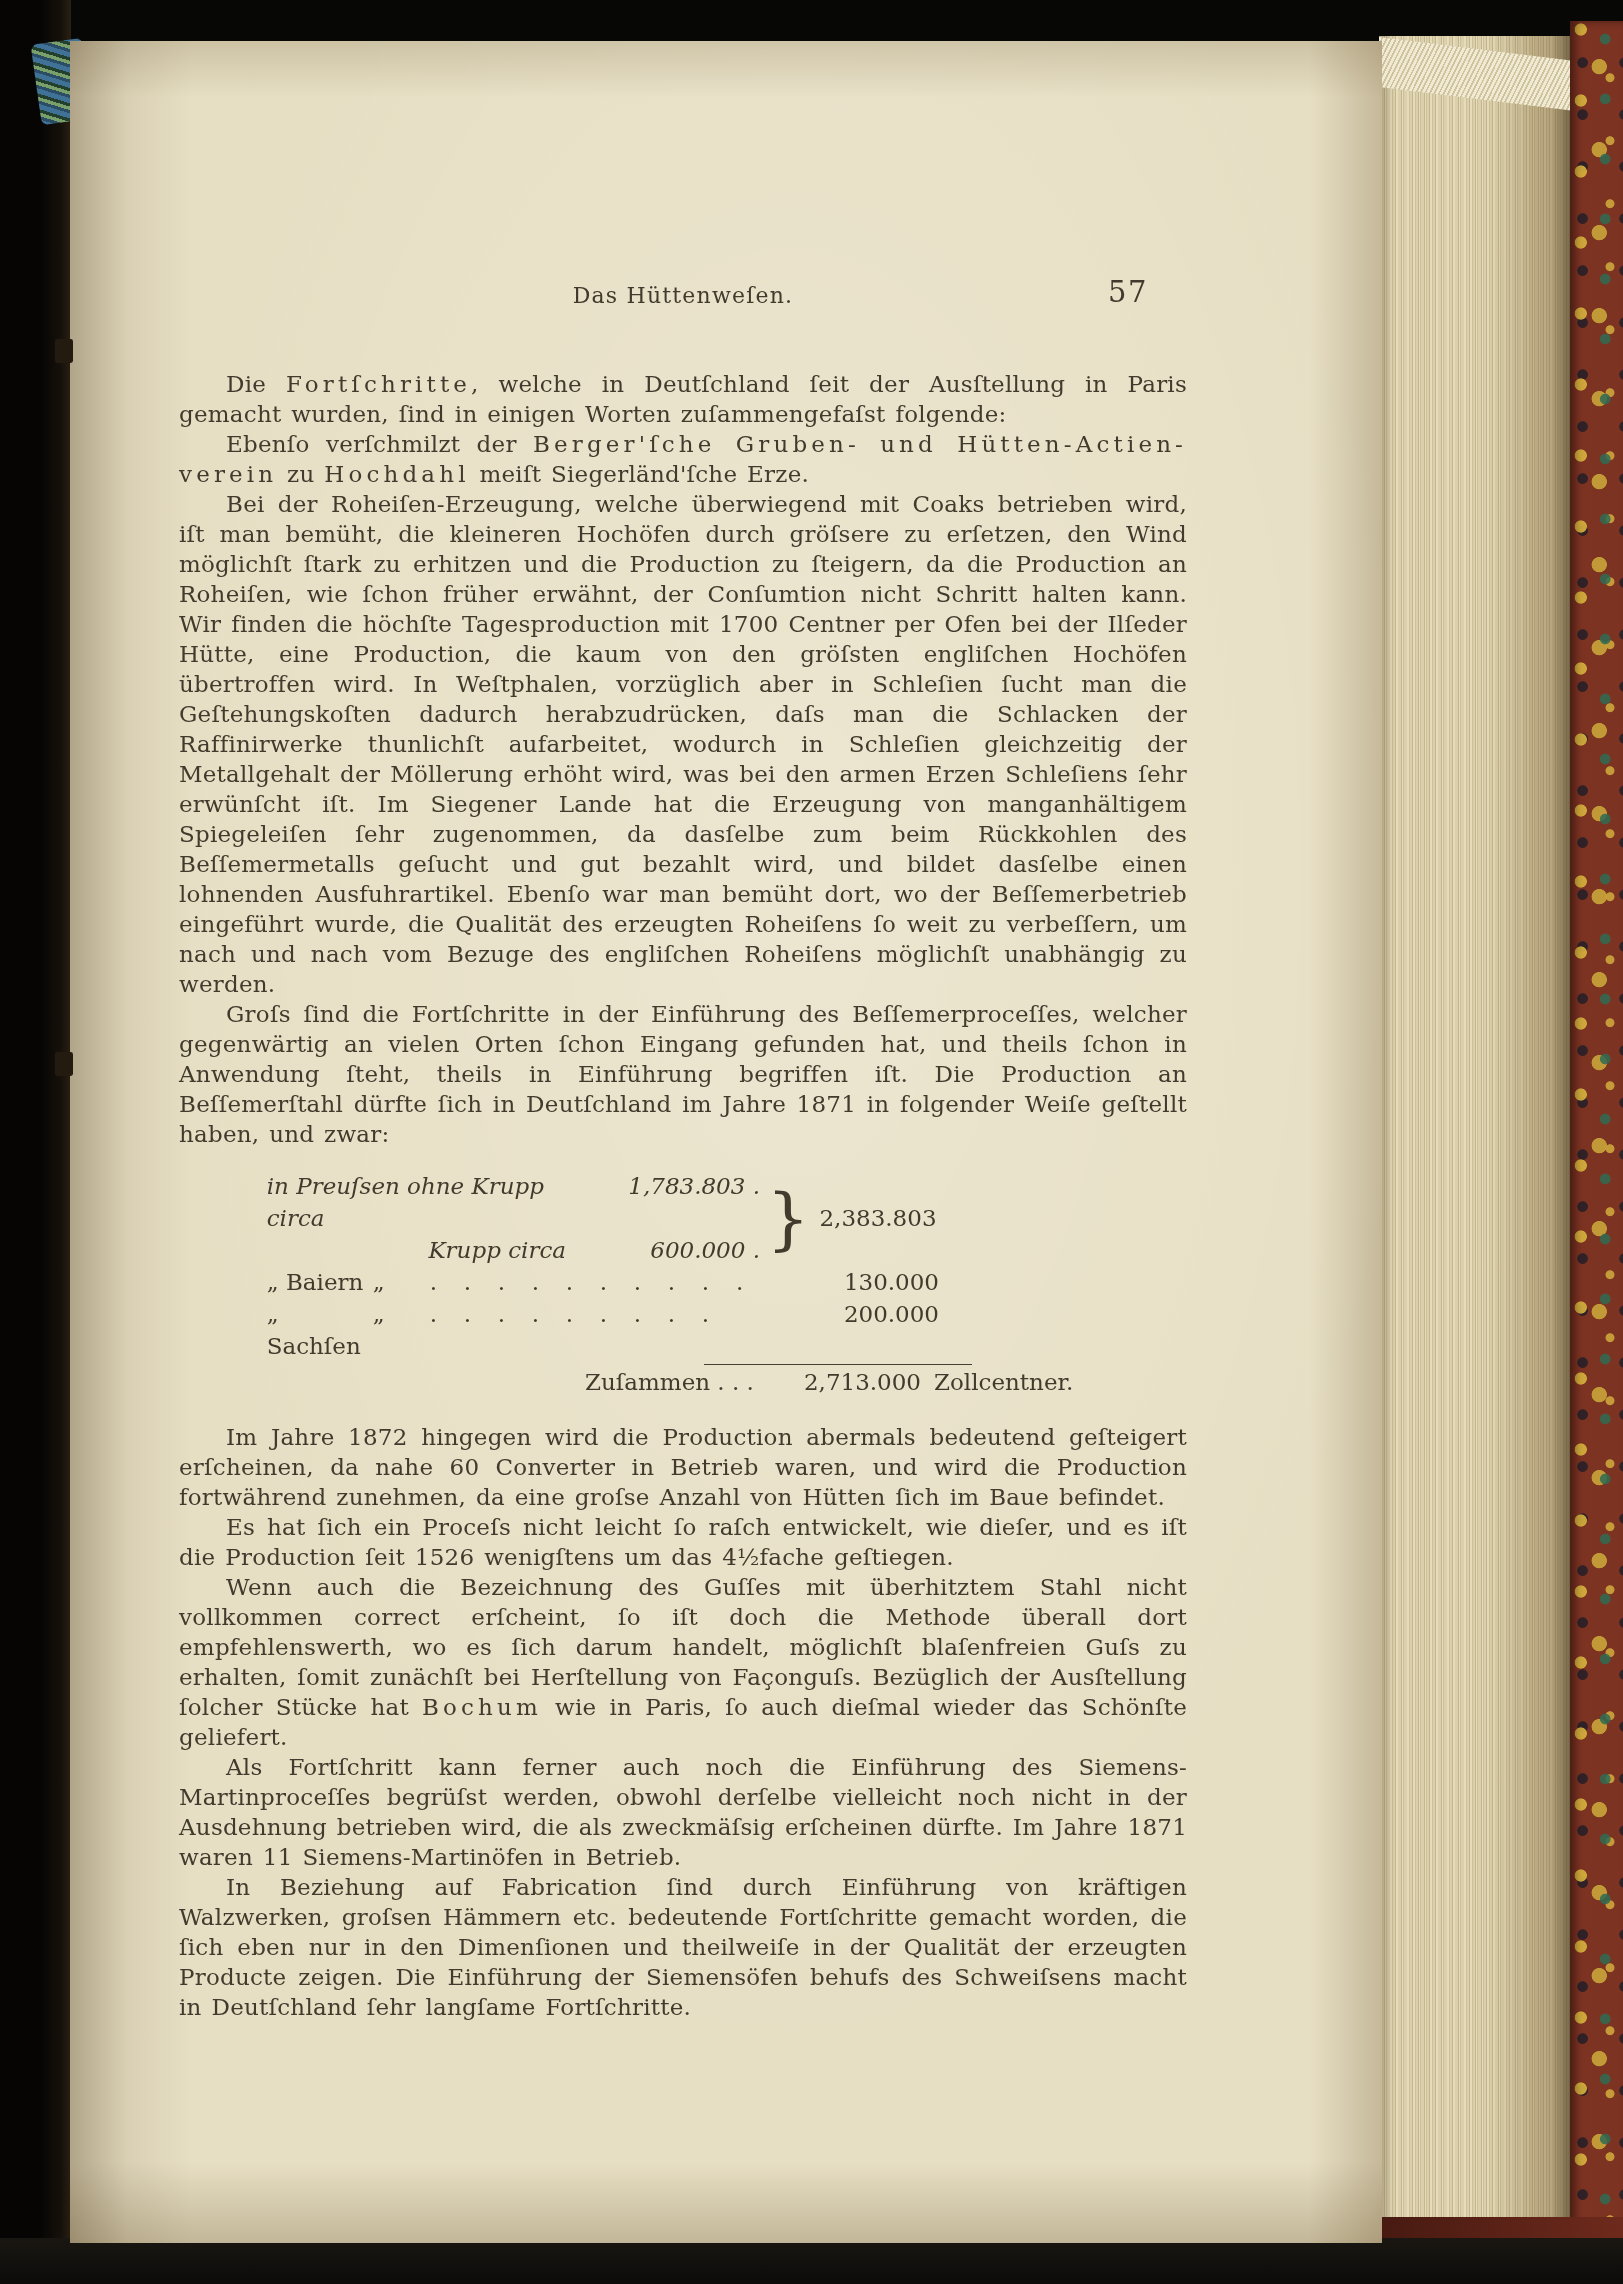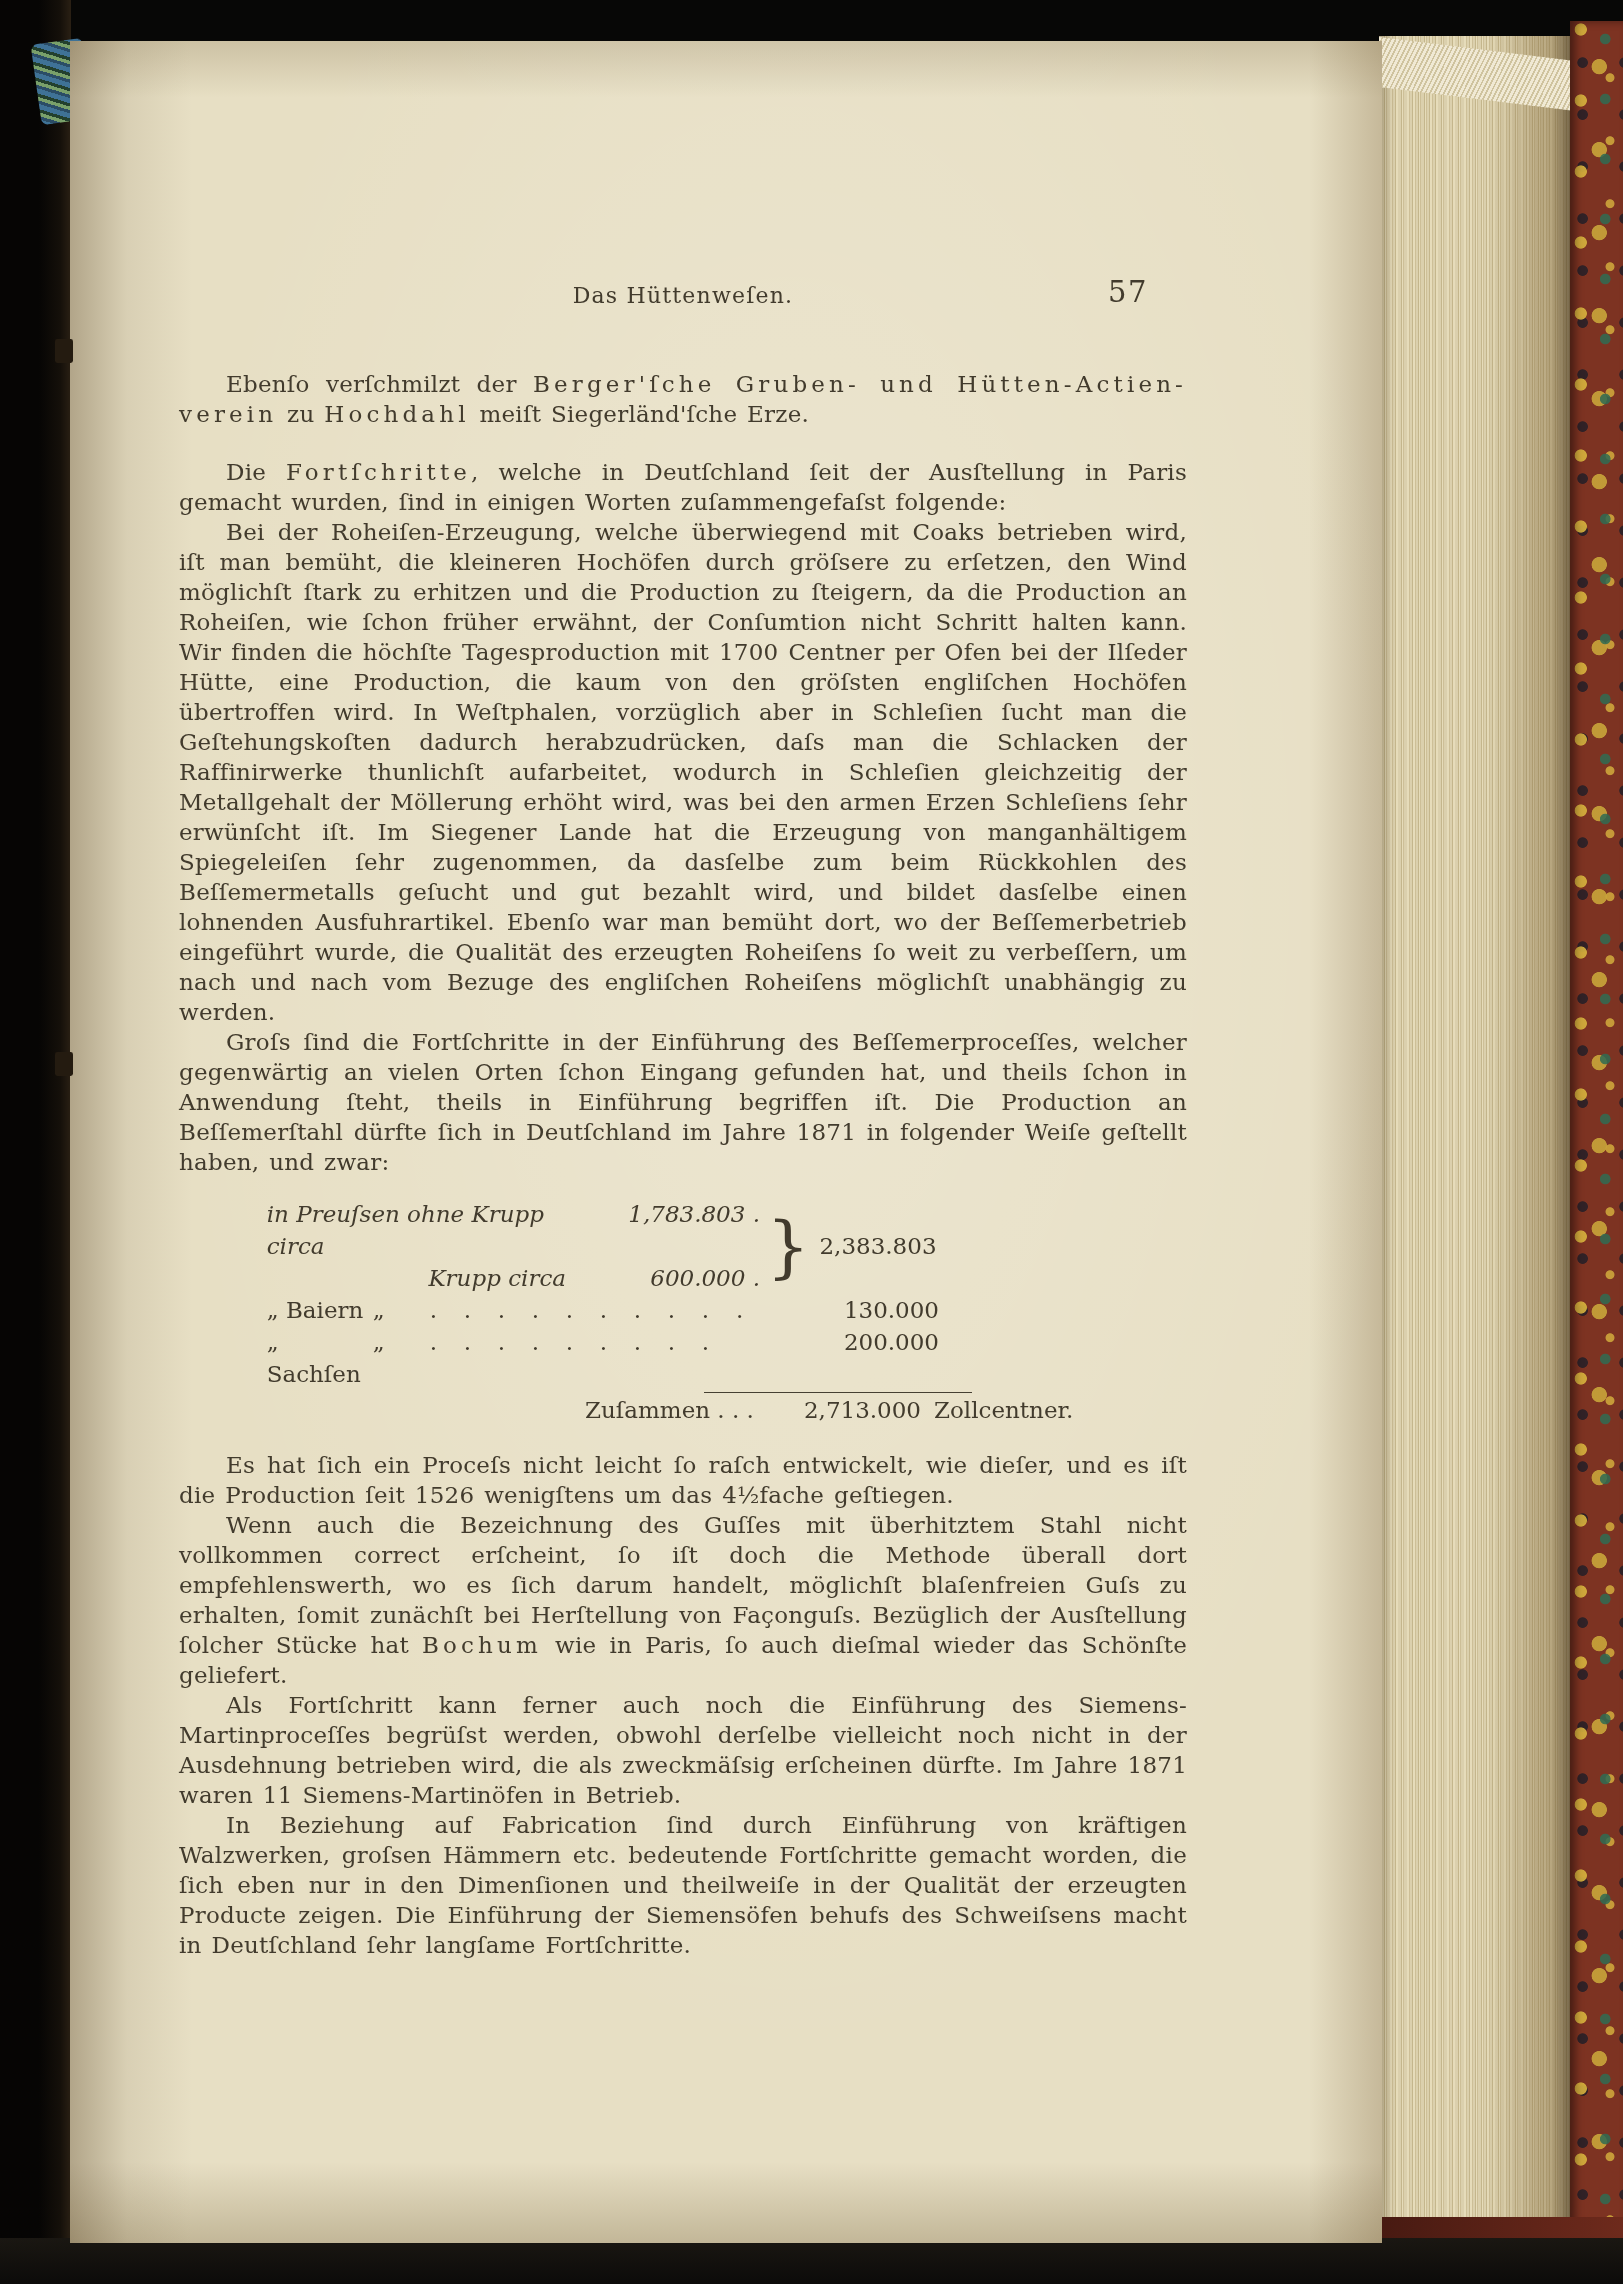--- a/index.html
+++ b/index.html
@@ -113,22 +113,22 @@
 <div class="floor"></div>
 
 <div class="page">
 
   <div class="pg-header">
     <span>Das Hüttenweſen.</span>
     <span class="pnum">57</span>
   </div>
 
   <div>
+      <p class="para gap-before"><span>Die </span><span class="sperr">Fortſchritte</span><span>, welche in Deutſchland ſeit der Ausſtellung in Paris gemacht wurden, ſind in einigen Worten zuſammengefaſst folgende:</span></p>
       <p class="para"><span>Ebenſo verſchmilzt der </span><span class="sperr">Berger'ſche Gruben- und Hütten-Actien-verein</span><span> zu </span><span class="sperr">Hochdahl</span><span> meiſt Siegerländ'ſche Erze.</span></p>
-      <p class="para gap-before"><span>Die </span><span class="sperr">Fortſchritte</span><span>, welche in Deutſchland ſeit der Ausſtellung in Paris gemacht wurden, ſind in einigen Worten zuſammengefaſst folgende:</span></p>
       <p class="para"><span>Bei der Roheiſen-Erzeugung, welche überwiegend mit Coaks betrieben wird, iſt man bemüht, die kleineren Hochöfen durch gröſsere zu erſetzen, den Wind möglichſt ſtark zu erhitzen und die Production zu ſteigern, da die Production an Roheiſen, wie ſchon früher erwähnt, der Conſumtion nicht Schritt halten kann. Wir finden die höchſte Tagesproduction mit 1700 Centner per Ofen bei der Ilſeder Hütte, eine Production, die kaum von den gröſsten engliſchen Hochöfen übertroffen wird. In Weſtphalen, vorzüglich aber in Schleſien ſucht man die Geſtehungskoſten dadurch herabzudrücken, daſs man die Schlacken der Raffinirwerke thunlichſt aufarbeitet, wodurch in Schleſien gleichzeitig der Metallgehalt der Möllerung erhöht wird, was bei den armen Erzen Schleſiens ſehr erwünſcht iſt. Im Siegener Lande hat die Erzeugung von manganhältigem Spiegeleiſen ſehr zugenommen, da dasſelbe zum beim Rückkohlen des Beſſemermetalls geſucht und gut bezahlt wird, und bildet dasſelbe einen lohnenden Ausfuhrartikel. Ebenſo war man bemüht dort, wo der Beſſemerbetrieb eingeführt wurde, die Qualität des erzeugten Roheiſens ſo weit zu verbeſſern, um nach und nach vom Bezuge des engliſchen Roheiſens möglichſt unabhängig zu werden.</span></p>
       <p class="para"><span>Groſs ſind die Fortſchritte in der Einführung des Beſſemerproceſſes, welcher gegenwärtig an vielen Orten ſchon Eingang gefunden hat, und theils ſchon in Anwendung ſteht, theils in Einführung begriffen iſt. Die Production an Beſſemerſtahl dürfte ſich in Deutſchland im Jahre 1871 in folgender Weiſe geſtellt haben, und zwar:</span></p>
     </div>
 
   <div class="btable">
     <div class="trowA">
       <div class="colA">
         <div class="ln">
           <span class="lbl">in Preuſsen ohne Krupp circa</span>
           <span class="val">1,783.803 .</span>
@@ -155,20 +155,21 @@
     </div>
     <div class="sumrule"></div>
     <div class="sumrow">
       <span class="sl">Zuſammen .  .  .</span>
       <span class="sv">2,713.000</span>
       <span class="su">Zollcentner.</span>
     </div>
   </div>
 
   <div>
+      <p class="para"><span>Im Jahre 1872 hingegen wird die Production abermals bedeutend geſteigert erſcheinen, da nahe 60 Converter in Betrieb waren, und wird die Production fortwährend zunehmen, da eine groſse Anzahl von Hütten ſich im Baue befindet.</span></p>
       <p class="para"><span>Es hat ſich ein Proceſs nicht leicht ſo raſch entwickelt, wie dieſer, und es iſt die Production ſeit 1526 wenigſtens um das 4½fache geſtiegen.</span></p>
       <p class="para"><span>Wenn auch die Bezeichnung des Guſſes mit überhitztem Stahl nicht vollkommen correct erſcheint, ſo iſt doch die Methode überall dort empfehlenswerth, wo es ſich darum handelt, möglichſt blaſenfreien Guſs zu erhalten, ſomit zunächſt bei Herſtellung von Façonguſs. Bezüglich der Ausſtellung ſolcher Stücke hat </span><span class="sperr">Bochum</span><span> wie in Paris, ſo auch dieſmal wieder das Schönſte geliefert.</span></p>
       <p class="para"><span>Als Fortſchritt kann ferner auch noch die Einführung des Siemens-Martinproceſſes begrüſst werden, obwohl derſelbe vielleicht noch nicht in der Ausdehnung betrieben wird, die als zweckmäſsig erſcheinen dürfte. Im Jahre 1871 waren 11 Siemens-Martinöfen in Betrieb.</span></p>
       <p class="para"><span>In Beziehung auf Fabrication ſind durch Einführung von kräftigen Walzwerken, groſsen Hämmern etc. bedeutende Fortſchritte gemacht worden, die ſich eben nur in den Dimenſionen und theilweiſe in der Qualität der erzeugten Producte zeigen. Die Einführung der Siemensöfen behufs des Schweiſsens macht in Deutſchland ſehr langſame Fortſchritte.</span></p>
     </div>
 
 </div>
 
 <div class="edge-mark m1"></div>
 <div class="edge-mark m2"></div>

